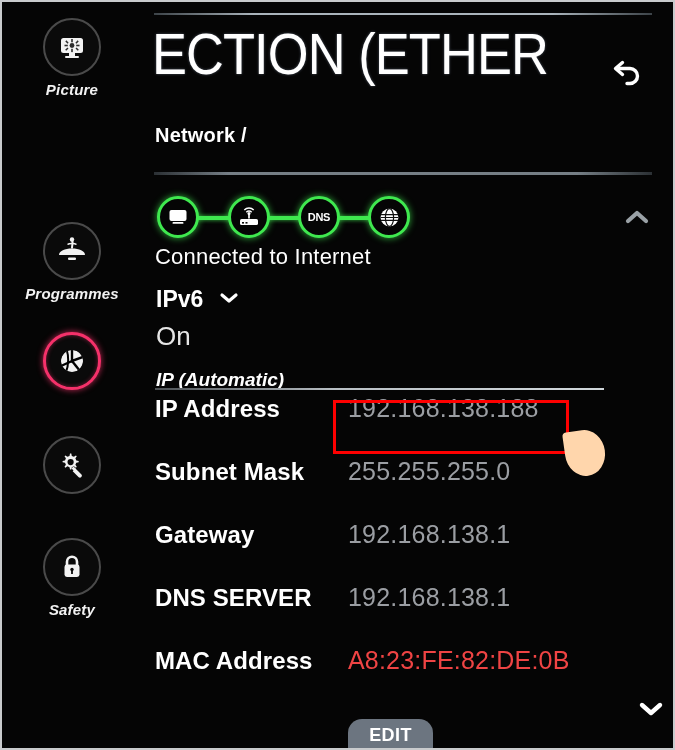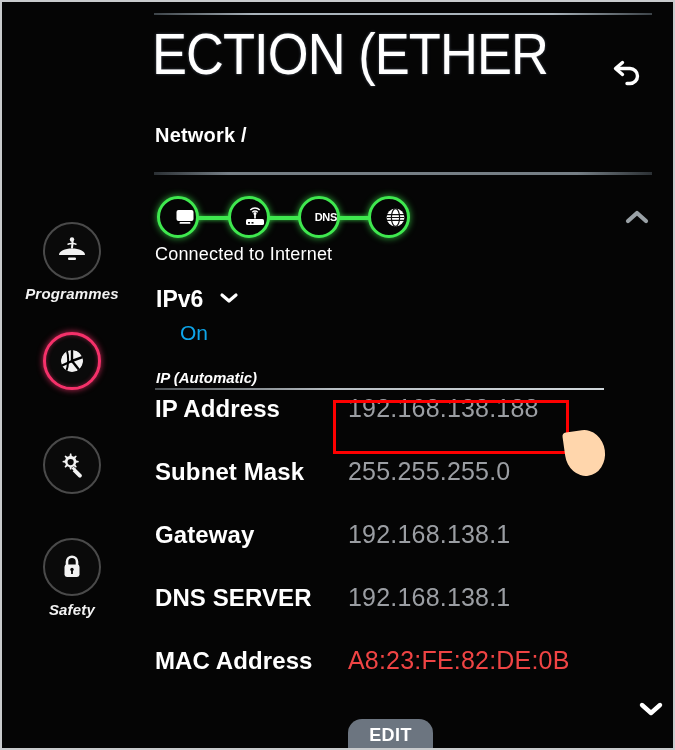--- a/index.html
+++ b/index.html
@@ -136,35 +136,35 @@
     position: absolute;
     top: 0;
     width: 42px;
     height: 42px;
     border-radius: 50%;
     border: 3.5px solid #3fe84f;
     box-sizing: border-box;
     background: #050505;
     display: flex;
     align-items: center;
-    justify-content: flex-end;
+    justify-content: center;
     box-shadow: 0 0 7px rgba(63,232,79,.75);
     cursor: pointer;
   }
   .chain-node .dns-txt {
     font-size: 11px;
     font-weight: bold;
     color: #ffffff;
     letter-spacing: -0.3px;
   }
   #status-text {
     position: absolute;
     left: 153px;
     top: 242px;
-    font-size: 18px;
+    font-size: 22px;
     color: #ffffff;
     letter-spacing: .2px;
   }
   #collapse-chevron {
     position: absolute;
     left: 620px;
     top: 205px;
     cursor: pointer;
   }
   #expand-chevron {
@@ -186,31 +186,30 @@
   }
   #ipv6-label {
     font-size: 23px;
     font-weight: bold;
     color: #ffffff;
   }
   #ipv6-value {
     position: absolute;
     left: 154px;
     top: 319px;
-    font-size: 21px;
-    color: #0ea5e9;
-    margin-left: 24px;
+    font-size: 26px;
+    color: #e5e5e5;
   }
 
   
   #section-label {
     position: absolute;
     left: 154px;
     top: 367px;
-    font-size: 15px;
+    font-size: 19px;
     font-weight: bold;
     font-style: italic;
     color: #ffffff;
   }
   #section-rule {
     position: absolute;
     left: 153px;
     top: 386px;
     width: 449px;
     height: 2px;
@@ -284,20 +283,41 @@
     letter-spacing: .4px;
   }
 </style>
 </head>
 <body>
 
 <div id="screen">
 
   <div id="sidebar">
 
+    <div class="side-item" style="top:16px">
+      <div class="side-ring">
+        <svg width="32" height="32" viewBox="0 0 32 32">
+          <rect x="5" y="7" width="22" height="15" rx="2.5" fill="#f2f2f2"></rect>
+          <rect x="13" y="22" width="6" height="3" fill="#f2f2f2"></rect>
+          <rect x="9" y="25" width="14" height="2" rx="1" fill="#f2f2f2"></rect>
+          <g fill="#2b2b2b">
+            <circle cx="16" cy="14.5" r="2.4"></circle>
+            <rect x="15.2" y="8" width="1.6" height="3.3"></rect>
+            <rect x="15.2" y="17.8" width="1.6" height="3.3"></rect>
+            <rect x="8.5" y="13.7" width="3.3" height="1.6"></rect>
+            <rect x="20.2" y="13.7" width="3.3" height="1.6"></rect>
+            <rect x="10.2" y="9.4" width="1.5" height="3.2" transform="rotate(-45 11 11)"></rect>
+            <rect x="20.3" y="9.4" width="1.5" height="3.2" transform="rotate(45 21 11)"></rect>
+            <rect x="10.2" y="16.6" width="1.5" height="3.2" transform="rotate(45 11 18)"></rect>
+            <rect x="20.3" y="16.6" width="1.5" height="3.2" transform="rotate(-45 21 18)"></rect>
+          </g>
+        </svg>
+      </div>
+      <div class="side-label">Picture</div>
+    </div>
 
 
     <div class="side-item" style="top:220px">
       <div class="side-ring">
         <svg width="34" height="34" viewBox="0 0 34 34">
           <path d="M4 21c0-4 5.8-6.5 13-6.5S30 17 30 21z" fill="#f2f2f2"></path>
           <path d="M17 14.5c0-4 1.3-6.5 0-8.5" stroke="#f2f2f2" stroke-width="2" fill="none"></path>
           <circle cx="17" cy="5.5" r="2.2" fill="#f2f2f2"></circle>
           <path d="M12.5 10.5c1.6-1.4 7.4-1.4 9 0" stroke="#f2f2f2" stroke-width="1.6" fill="none"></path>
           <rect x="13" y="23.5" width="8" height="2.6" rx="1.1" fill="#f2f2f2"></rect>

